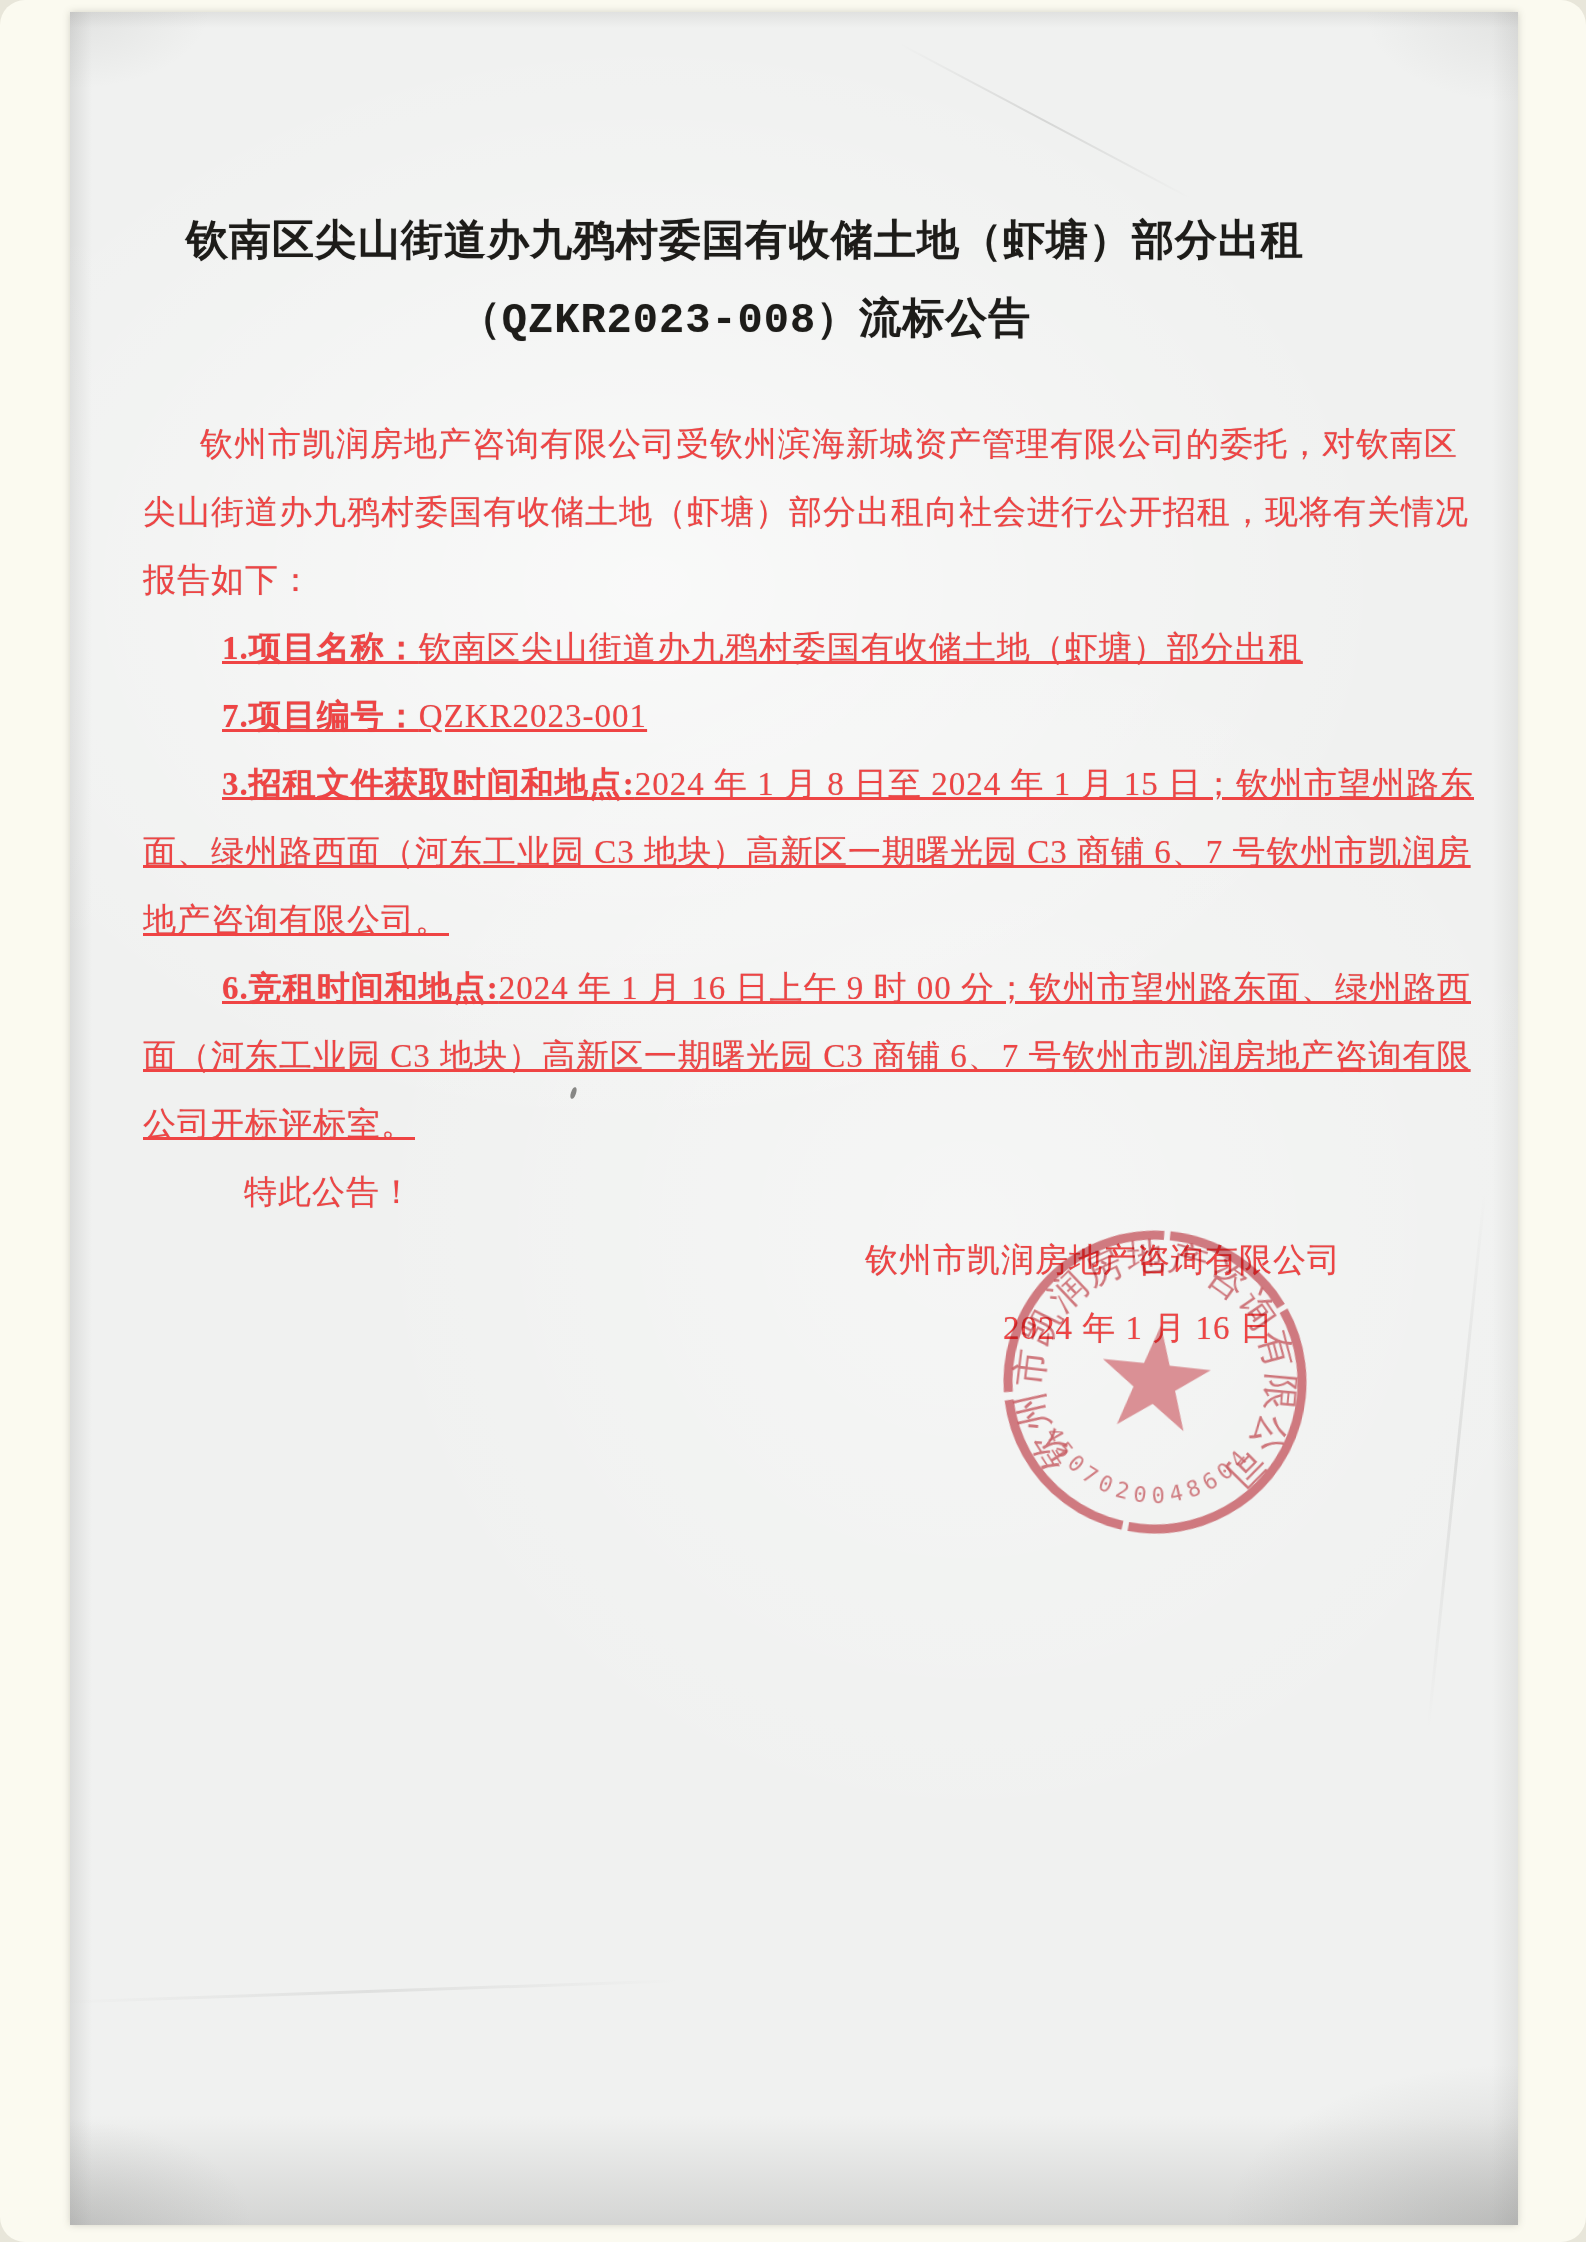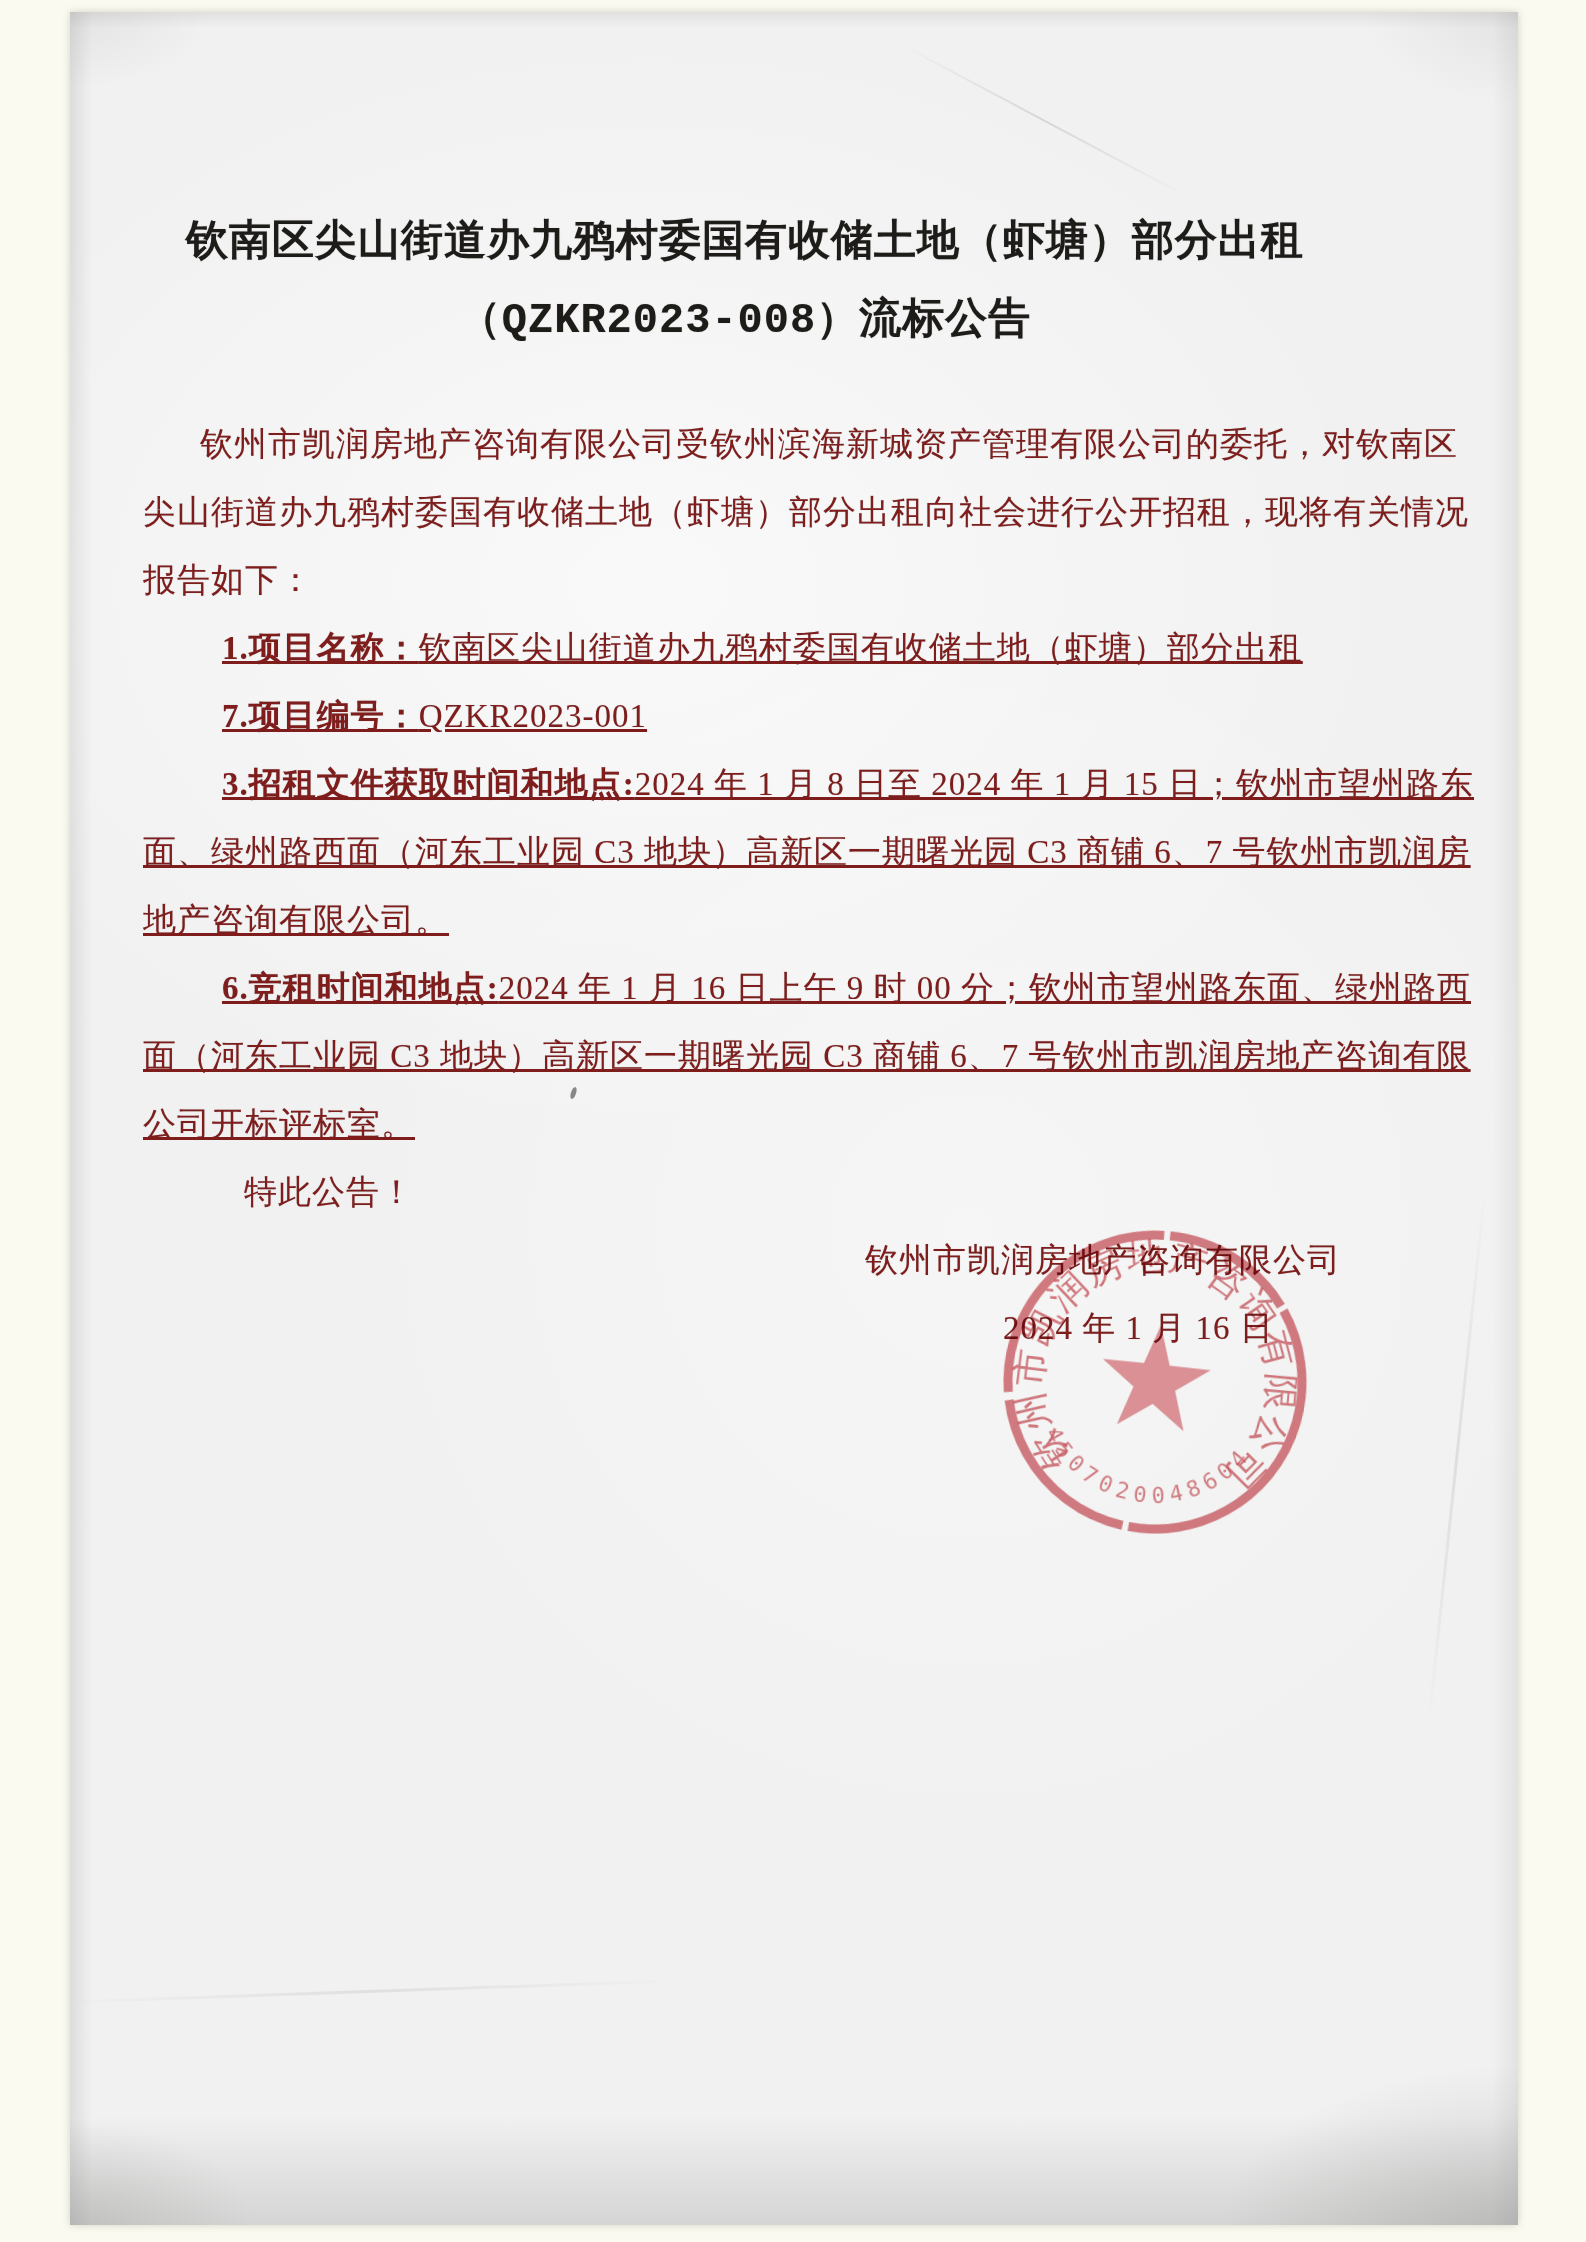--- a/index.html
+++ b/index.html
@@ -1,20 +1,20 @@
 <!DOCTYPE html>
 <html><head>
 <meta charset="utf-8">
 <style>
   html,body { margin:0; padding:0; }
   body { background:#e8e6da; font-family:"Liberation Serif","DejaVu Serif",serif; }
 
   .canvas {
     position:relative; width:1586px; height:2242px;
-    background:#fbfaf0; overflow:hidden;
+    background:#fbfaf0; overflow:hidden;border-radius:25px;
   }
 
   
   .paper {
     position:absolute; left:70px; top:12px; width:1448px; height:2213px;
     background:#f0f1f0;
     box-shadow:0 0 7px rgba(90,90,80,0.25);
   }
   .paper::before {
     content:""; position:absolute; inset:0;
@@ -55,21 +55,21 @@
     position:absolute; left:70px; width:1350px; text-align:center;
     font-size:42px; font-weight:bold; color:#1d1c19; letter-spacing:1px;
     text-shadow:0 0 1px rgba(30,30,30,0.35);
     white-space:nowrap;
   }
   .doc-title.line1 { top:212px; }
   .doc-title.line2 { top:290px;font-family:Liberation Mono, monospace; }
 
   .doc-body {
     position:absolute; left:143px; top:410px; width:1345px;
-    font-size:33px; line-height:68px; letter-spacing:1px; color:#7f1d1d;
+    font-size:33px; line-height:68px; letter-spacing:1px; color:#ef4444;
     text-shadow:0 0 1px rgba(30,30,30,0.28);
   }
   .doc-body p { margin:0; }
   .para-intro { text-indent:57px; white-space:pre-line; }
   .para-item  { text-indent:79px;text-decoration:underline; }
   .para-item .item-label { font-weight:bold; }
   .para-item .item-text  { white-space:pre-line; }
   .para-closing { text-indent:101px; }
   .sig-company { margin-top:68px; padding-left:722px; }
   .sig-date    { padding-left:860px; }

